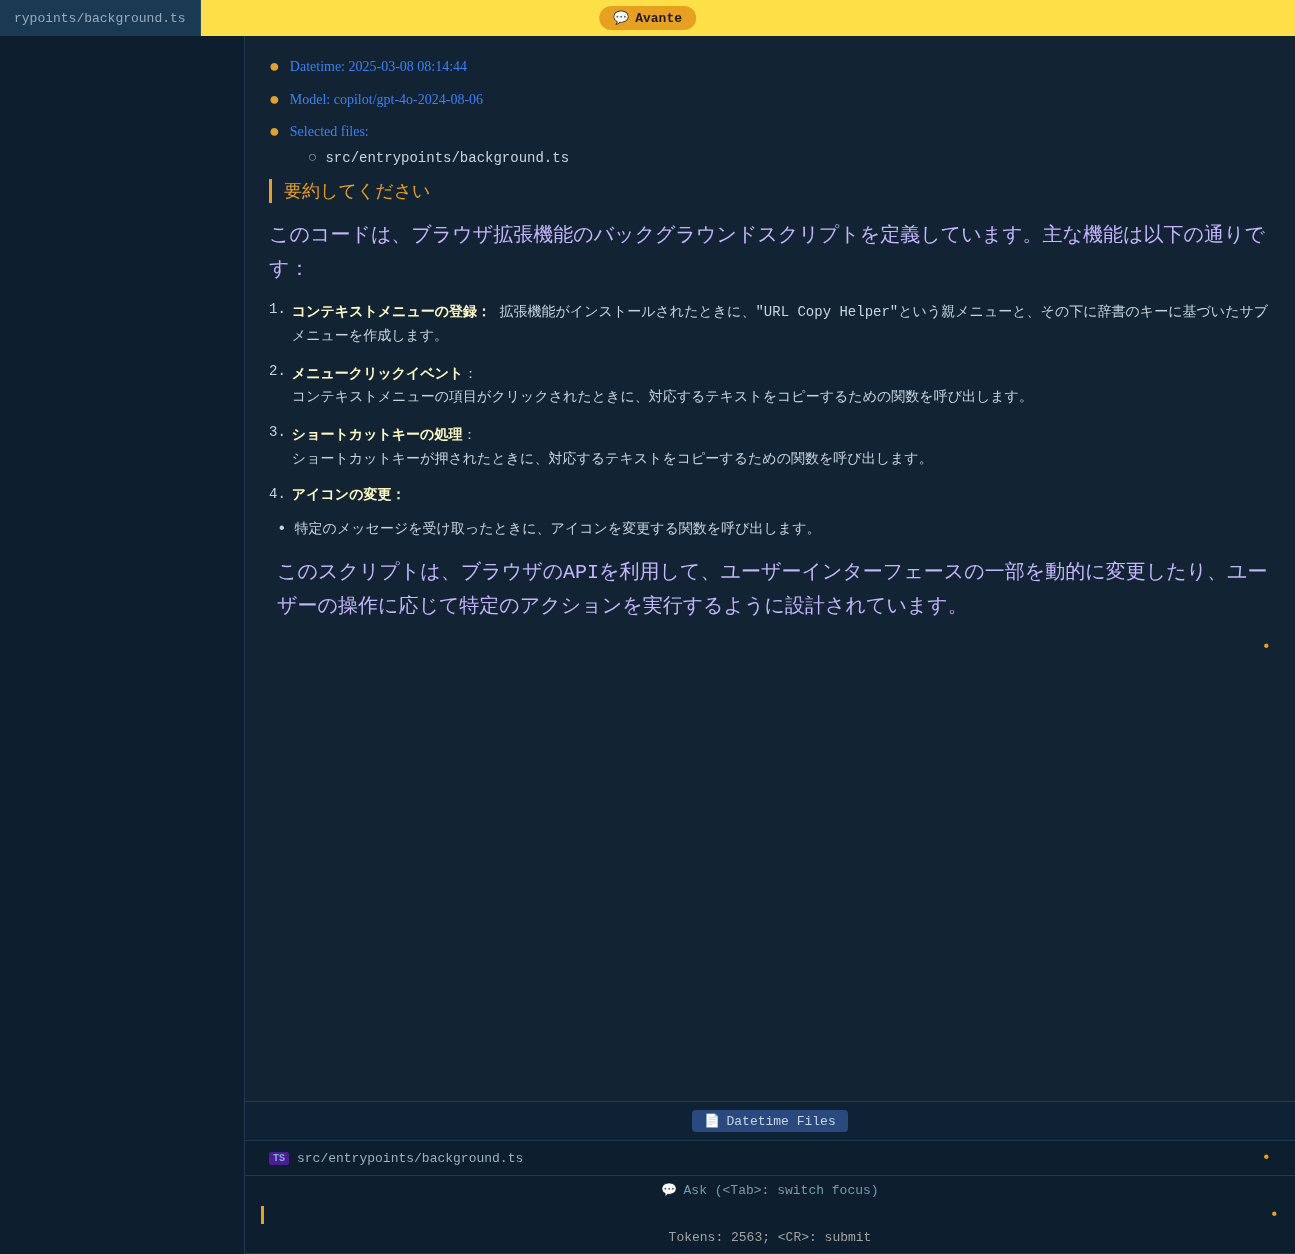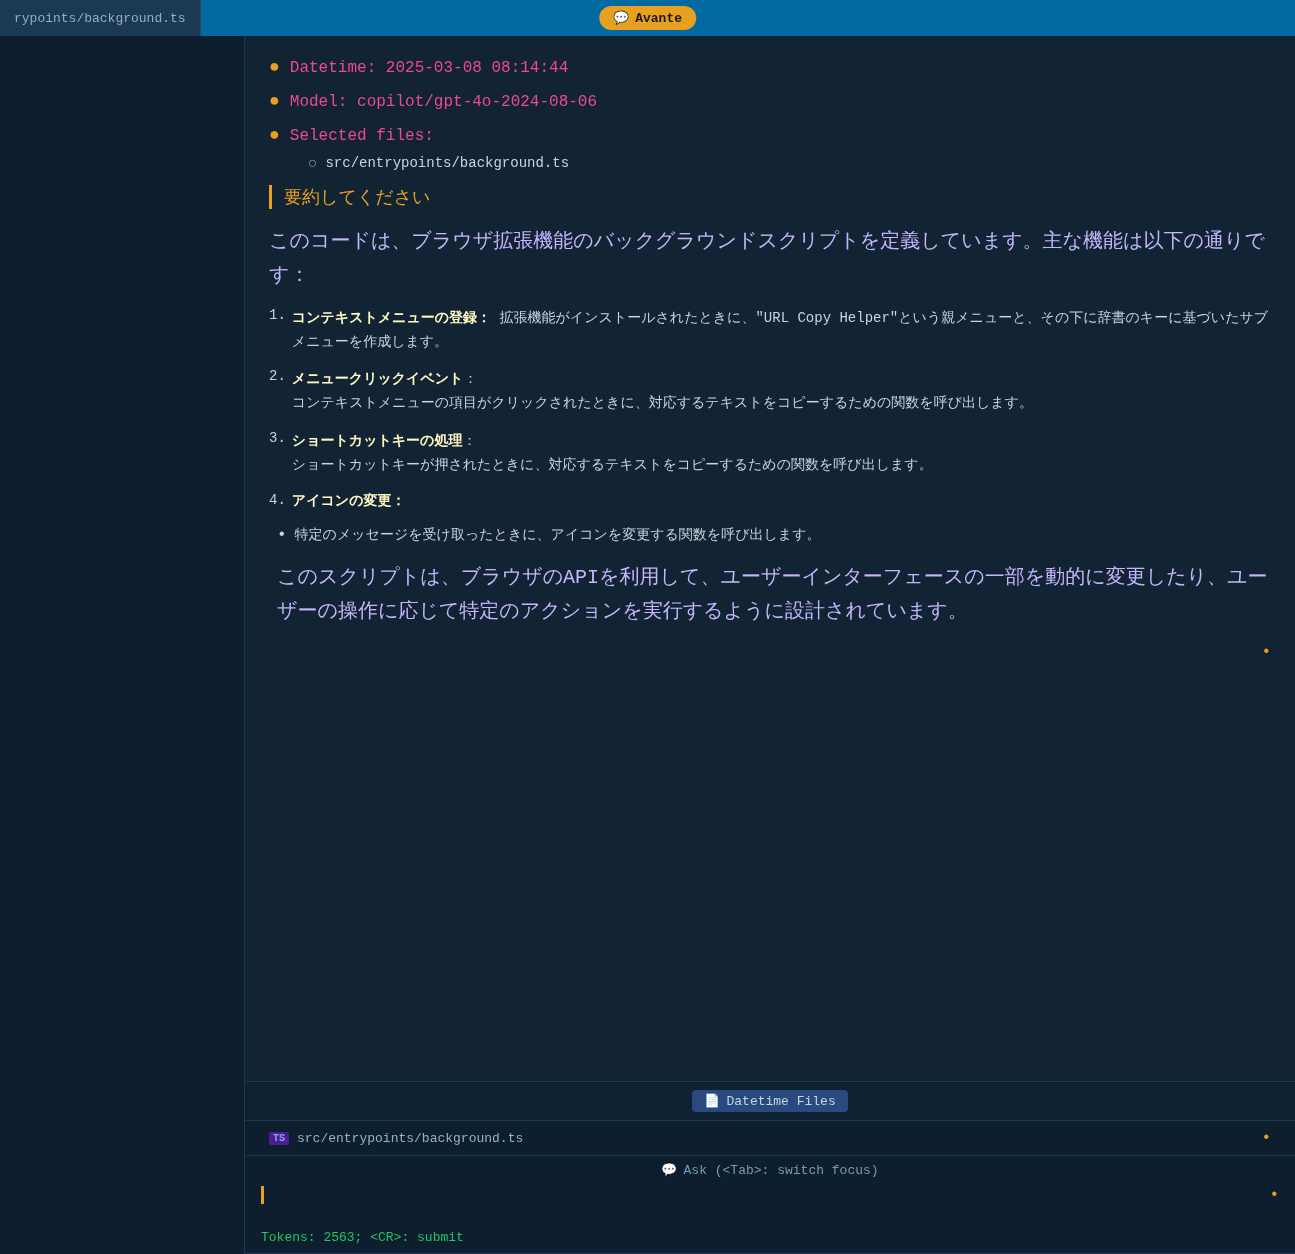--- a/index.html
+++ b/index.html
@@ -15,21 +15,21 @@
       font-size: 14px;
       width: 1295px;
       height: 1254px;
       overflow: hidden;
       display: flex;
       flex-direction: column;
     }
 
     
     .top-bar {
-      background-color: #0369a1;
+      background-color: #fde047;
       display: flex;
       align-items: center;
       height: 36px;
       flex-shrink: 0;
       position: relative;
     }
 
     .file-tab {
       background-color: #1a3a54;
       color: #9ab;
@@ -123,23 +123,24 @@
     .bullet-circle {
       color: #7a9ab0;
       font-size: 16px;
       line-height: 1.3;
       flex-shrink: 0;
       margin-left: 18px;
       margin-top: 2px;
     }
 
     .meta-text {
-      color: #ec4899;
-      font-size: 16px;
+      color: #3b82f6;
+      font-size: 14px;
       line-height: 1.5;
+      font-family: Liberation Serif, serif;
     }
 
     .file-path {
       color: #c8d4e0;
       font-family: 'Courier New', monospace;
       font-size: 14px;
     }
 
     
     .user-question {
@@ -277,25 +278,24 @@
       flex-shrink: 0;
     }
 
     .input-field-line {
       flex: 1;
       height: 18px;
       background-color: transparent;
     }
 
     .token-info {
-      color: #22c55e;
-      font-size: 13px;
-      text-align: left;
+      color: #a3a3a3;
+      font-size: 13px;
+      text-align: center;
       padding: 2px 0 6px;
-      margin-top: 20px;
     }
 
     .numbered-item-inline {
       display: flex;
       gap: 6px;
       margin-bottom: 14px;
     }
 
   </style>
 </head>

